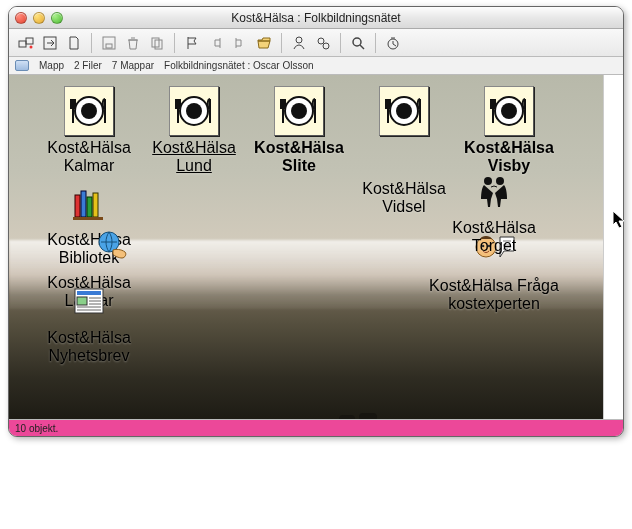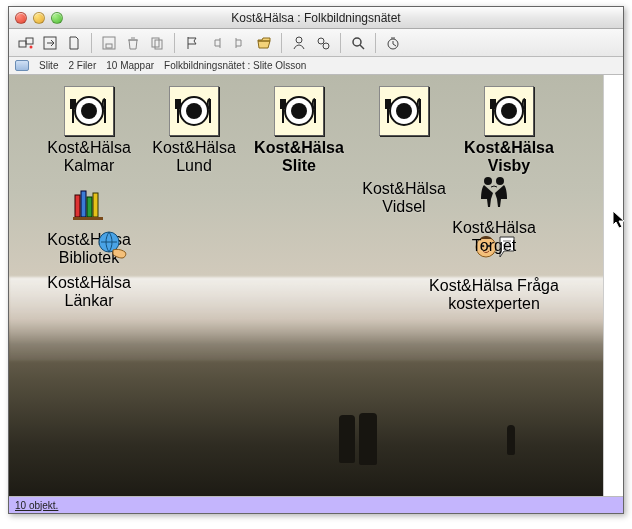--- a/index.html
+++ b/index.html
@@ -8,23 +8,23 @@
     height: 529px;
     font-family: "Lucida Grande", Geneva, sans-serif;
     font-size: 11px;
     background: #fff;
     overflow: hidden;
     position: relative;
   }
   .window {
     position: absolute;
     left: 8px; top: 6px;
-    width: 616px; height: 508px;
+    width: 616px; height: 431px;
     border: 1px solid #666;
-    border-radius: 0;
+    border-radius: 9px;
     background: #f5f5f5;
     box-shadow: 2px 2px 6px rgba(0,0,0,0.3);
     display: flex;
     flex-direction: column;
     overflow: hidden;
   }
   .titlebar {
     height: 22px;
     background: linear-gradient(#fdfdfd,#e8e8e8 50%,#d9d9d9);
     border-bottom: 1px solid #aaa;
@@ -141,26 +141,26 @@
     width: 50px; height: 50px;
     background: #fffbdc;
     border: 1px solid #555;
     border-top-color: #888;
     border-left-color: #888;
     box-shadow: 1px 1px 0 #222;
     display: flex; align-items: center; justify-content: center;
   }
   .statusbar {
     height: 17px;
-    background: #c4b5fd;
+    background: #ec4899;
     border-top: 1px solid #bbb;
     font-size: 10px;
     color: #222;
     padding: 0 6px;
-    display: flex; align-items: center; text-decoration: underline;
+    display: flex; align-items: center;
   }
   .cursor {
     position: absolute;
     right: 6px; top: 210px;
     pointer-events: none;
   }
 </style>
 </head>
 <body>
 
@@ -257,24 +257,24 @@
     <div class="tbtn">
       <svg width="16" height="16" viewBox="0 0 16 16">
           <circle cx="8" cy="9" r="5" fill="none" stroke="#444"></circle>
           <path d="M8 9V6M8 9l3 2M6 3h4" fill="none" stroke="#444"></path>
         </svg>
     </div>
   </div>
 
   <div class="infobar">
     <div class="folder-mini"></div>
-    <span>Slite</span>
+    <span>Mapp</span>
     <span>2 Filer</span>
-    <span>10 Mappar</span>
-    <span>Folkbildningsnätet : Slite Olsson</span>
+    <span>7 Mappar</span>
+    <span>Folkbildningsnätet : Oscar Olsson</span>
   </div>
 
   <div class="content">
     <div class="bg"></div>
     <div class="sil a"></div>
     <div class="sil b"></div>
     <div class="sil c"></div>
     <div class="whitepane"></div>
 
     <div class="icons">
@@ -286,21 +286,21 @@
                 <circle cx="22" cy="22" r="14" fill="#fff" stroke="#111" stroke-width="2"></circle>
                 <circle cx="22" cy="22" r="8" fill="#111"></circle>
                 <path d="M6 10v10m-2-10v10m4-10v10m-2 0v14" stroke="#111" stroke-width="2"></path>
                 <path d="M38 10v24m0-24c-3 0-3 10 0 10" stroke="#111" stroke-width="2" fill="none"></path>
               </svg>
         </div>
           </div>
         <div class="lbl">Kost&amp;Hälsa Kalmar</div>
       </div>
 
-      <div class="icon" style="left:135px; top:10px;">
+      <div class="icon" style="left:135px; top:10px;text-decoration:underline;">
         <div class="img">
             <div class="plate-card">
           <svg width="44" height="44" viewBox="0 0 44 44">
                 <circle cx="22" cy="22" r="14" fill="#fff" stroke="#111" stroke-width="2"></circle>
                 <circle cx="22" cy="22" r="8" fill="#111"></circle>
                 <path d="M6 10v10m-2-10v10m4-10v10m-2 0v14" stroke="#111" stroke-width="2"></path>
                 <path d="M38 10v24m0-24c-3 0-3 10 0 10" stroke="#111" stroke-width="2" fill="none"></path>
               </svg>
         </div>
           </div>
@@ -366,20 +366,31 @@
         <div class="img">
           <svg width="36" height="36" viewBox="0 0 36 36">
             <circle cx="14" cy="14" r="10" fill="#4aa3e6" stroke="#15507a"></circle>
             <path d="M6 14h16M14 4c4 6 4 14 0 20M14 4c-4 6-4 14 0 20" stroke="#15507a" fill="none"></path>
             <path d="M18 22c3-1 8-1 12 2 2 2 0 6-3 6-3 0-8-2-9-4z" fill="#f4c07a" stroke="#8a5a1a"></path>
           </svg>
         </div>
         <div class="lbl">Kost&amp;Hälsa Länkar</div>
       </div>
 
+      <div class="icon" style="left:30px; top:200px;">
+        <div class="img">
+          <svg width="36" height="36" viewBox="0 0 36 36">
+            <rect x="4" y="6" width="28" height="24" fill="#fff" stroke="#333"></rect>
+            <rect x="6" y="8" width="24" height="4" fill="#3a7bd5"></rect>
+            <rect x="6" y="14" width="10" height="8" fill="#8ad08a" stroke="#333"></rect>
+            <path d="M18 15h12M18 18h12M18 21h12M6 24h24M6 27h24" stroke="#666"></path>
+          </svg>
+        </div>
+        <div class="lbl">Kost&amp;Hälsa Nyhetsbrev</div>
+      </div>
 
       <div class="icon" style="left:400px; top:148px; width:170px;">
         <div class="img">
           <svg width="44" height="36" viewBox="0 0 44 36">
             <circle cx="14" cy="16" r="10" fill="#f4c07a" stroke="#8a5a1a"></circle>
             <path d="M8 8c2-4 10-4 12 0" fill="#5a3a1a"></path>
             <circle cx="11" cy="15" r="1.3" fill="#222"></circle>
               <circle cx="17" cy="15" r="1.3" fill="#222"></circle>
             <path d="M11 20c2 2 4 2 6 0" stroke="#8a3a1a" fill="none"></path>
             <path d="M28 6h14v14H32l-4 6v-6h0z" fill="#fff" stroke="#333"></path>

